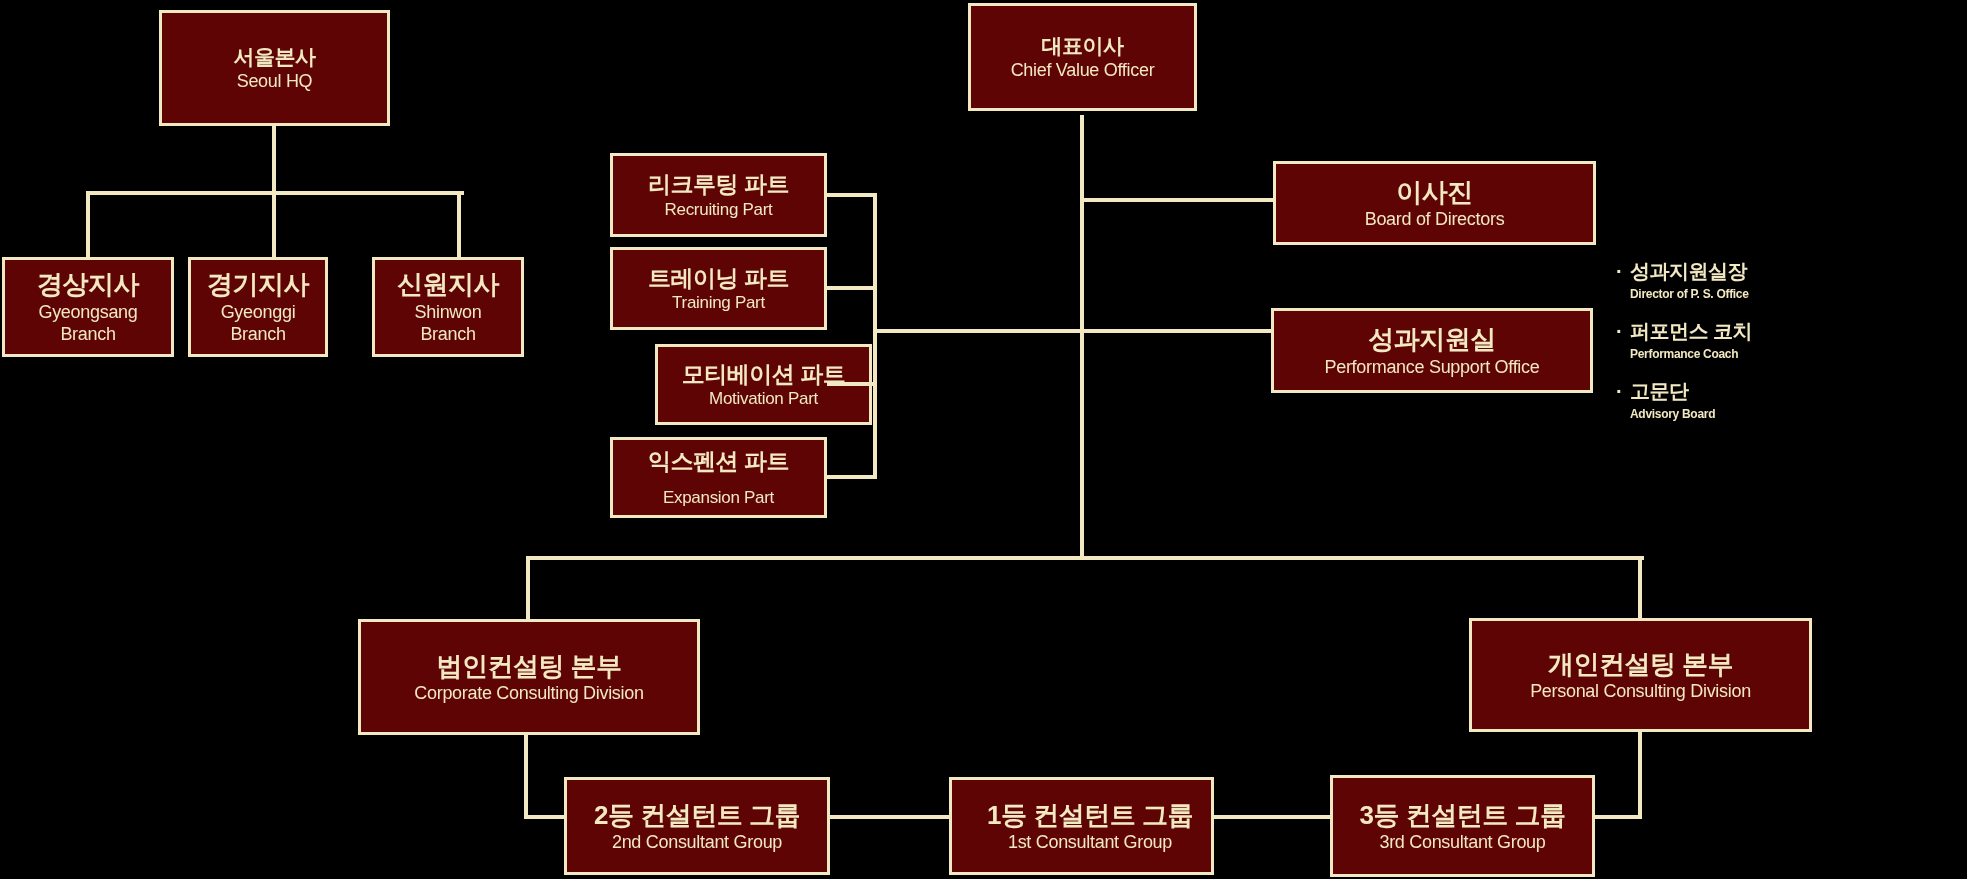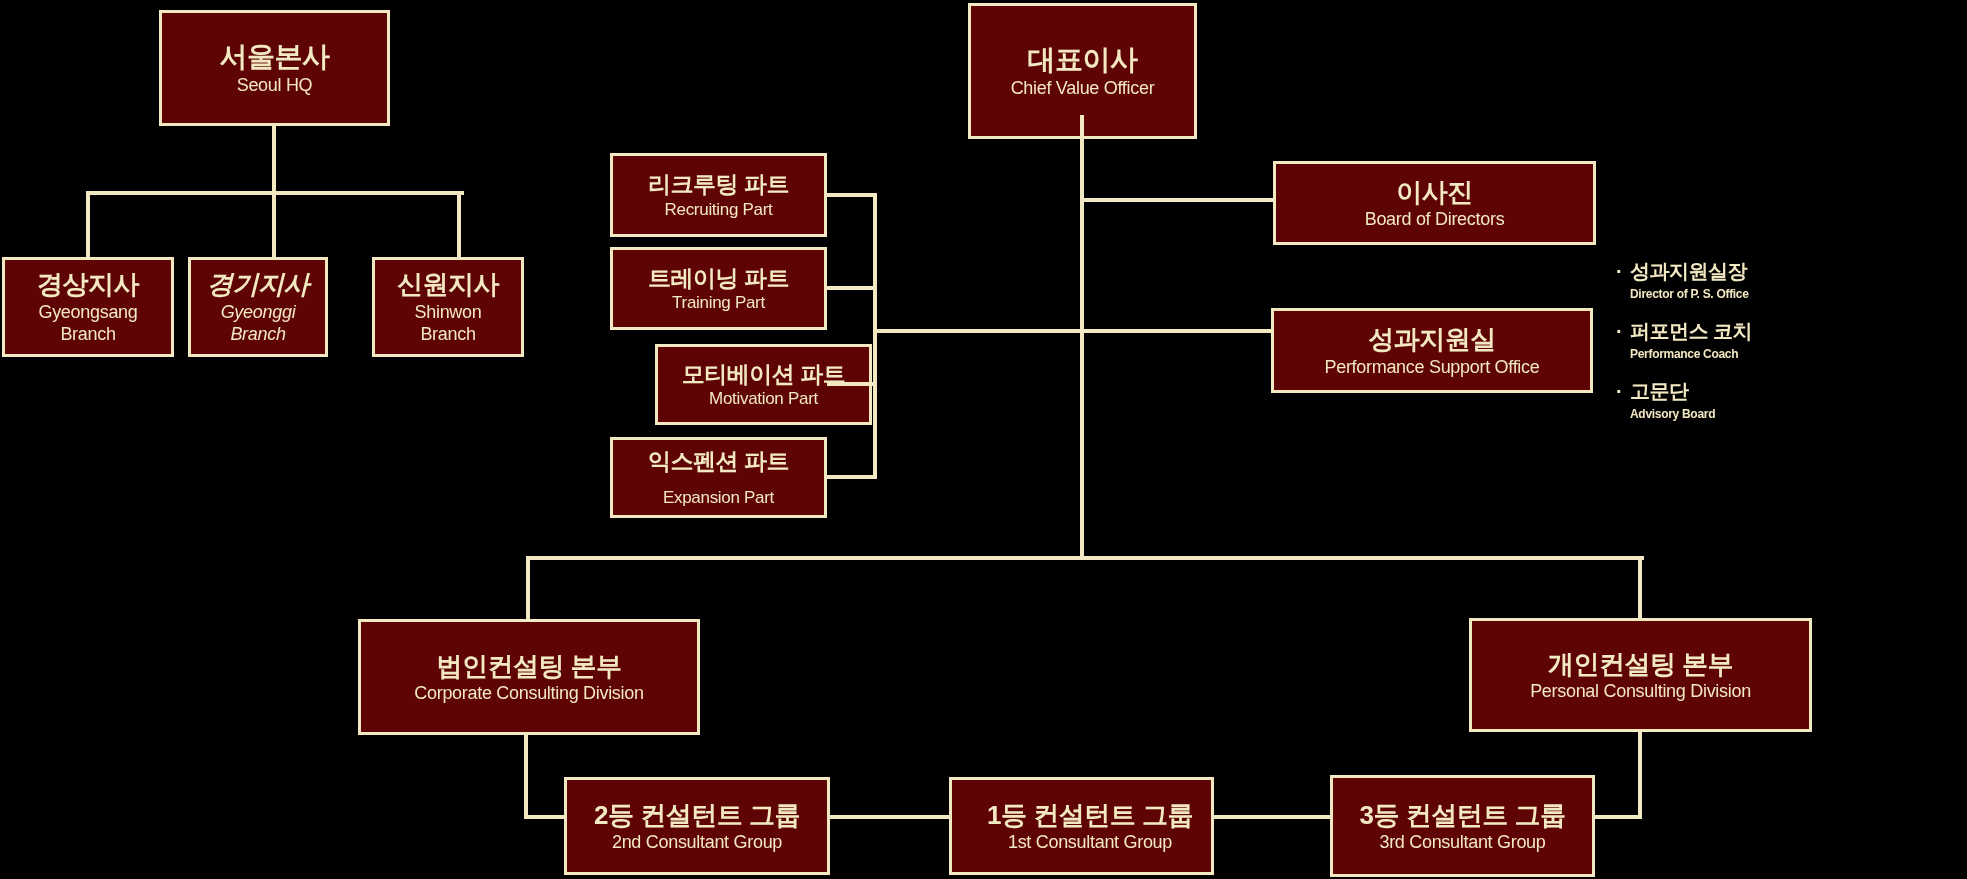--- a/index.html
+++ b/index.html
@@ -20,21 +20,21 @@
     flex-direction: column;
     align-items: center;
     justify-content: center;
     text-align: center;
     color: #f2e8c2;
   }
   .node .ko { font-weight: 700; font-size: 26px; line-height: 1.25; letter-spacing: -0.5px; }
   .node .en { font-weight: 400; font-size: 18px; line-height: 1.25; letter-spacing: -0.3px; }
   .node.small .ko { font-size: 23px; }
   .node.small .en { font-size: 17px; }
-  .node.big .ko { font-size: 28px; }
+  .node.big .ko { font-size: 21px; }
   .narrow-en { max-width: 112px; margin: 0 auto; }
   .line { position: absolute; background: #f2e8c2; }
   .notes { position: absolute; left: 1616px; top: 258px; width: 345px; color: #f2e8c2; }
   .note-item { display: flex; margin-bottom: 13px; }
   .note-bullet { font-weight: 700; font-size: 20px; line-height: 26px; width: 14px; flex: 0 0 14px; }
   .note-text .ko { font-weight: 700; font-size: 20px; line-height: 26px; letter-spacing: -0.5px; }
   .note-text .en { font-weight: 700; font-size: 12px; line-height: 21px; letter-spacing: -0.3px; }
 </style>
 </head>
 <body>
@@ -49,30 +49,30 @@
   <div class="line" style="left:272px; top:124px; width:4px; height:69px;"></div>
   <div class="line" style="left:86px; top:191px; width:378px; height:4px;"></div>
   <div class="line" style="left:86px; top:193px; width:4px; height:65px;"></div>
   <div class="line" style="left:272px; top:193px; width:4px; height:65px;"></div>
   <div class="line" style="left:457px; top:193px; width:4px; height:65px;"></div>
 
   <div class="node" style="left:2px; top:257px; width:172px; height:100px;">
     <span class="ko">경상지사</span>
     <span class="en narrow-en">Gyeongsang Branch</span>
   </div>
-  <div class="node" style="left:188px; top:257px; width:140px; height:100px;font-style:italic;">
+  <div class="node" style="left:188px; top:257px; width:140px; height:100px;">
     <span class="ko">경기지사</span>
     <span class="en narrow-en">Gyeonggi Branch</span>
   </div>
   <div class="node" style="left:372px; top:257px; width:152px; height:100px;">
     <span class="ko">신원지사</span>
     <span class="en narrow-en">Shinwon Branch</span>
   </div>
 
-  <div class="node big" style="left:968px; top:3px; width:229px; height:136px;">
+  <div class="node big" style="left:968px; top:3px; width:229px; height:108px;">
     <span class="ko">대표이사</span>
     <span class="en">Chief Value Officer</span>
   </div>
 
   <div class="line" style="left:1080px; top:115px; width:4px; height:445px;"></div>
 
   <div class="node small" style="left:610px; top:153px; width:217px; height:84px;">
     <span class="ko">리크루팅 파트</span>
     <span class="en">Recruiting Part</span>
   </div>

